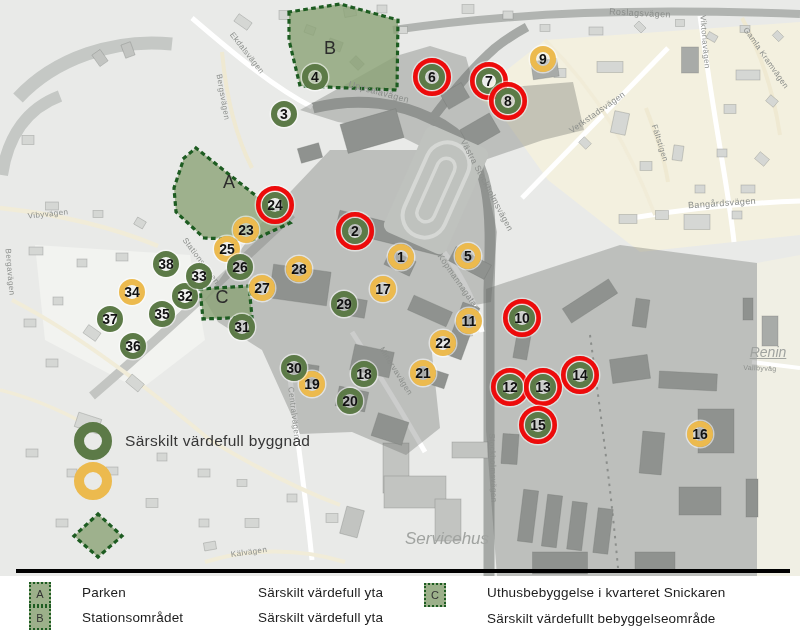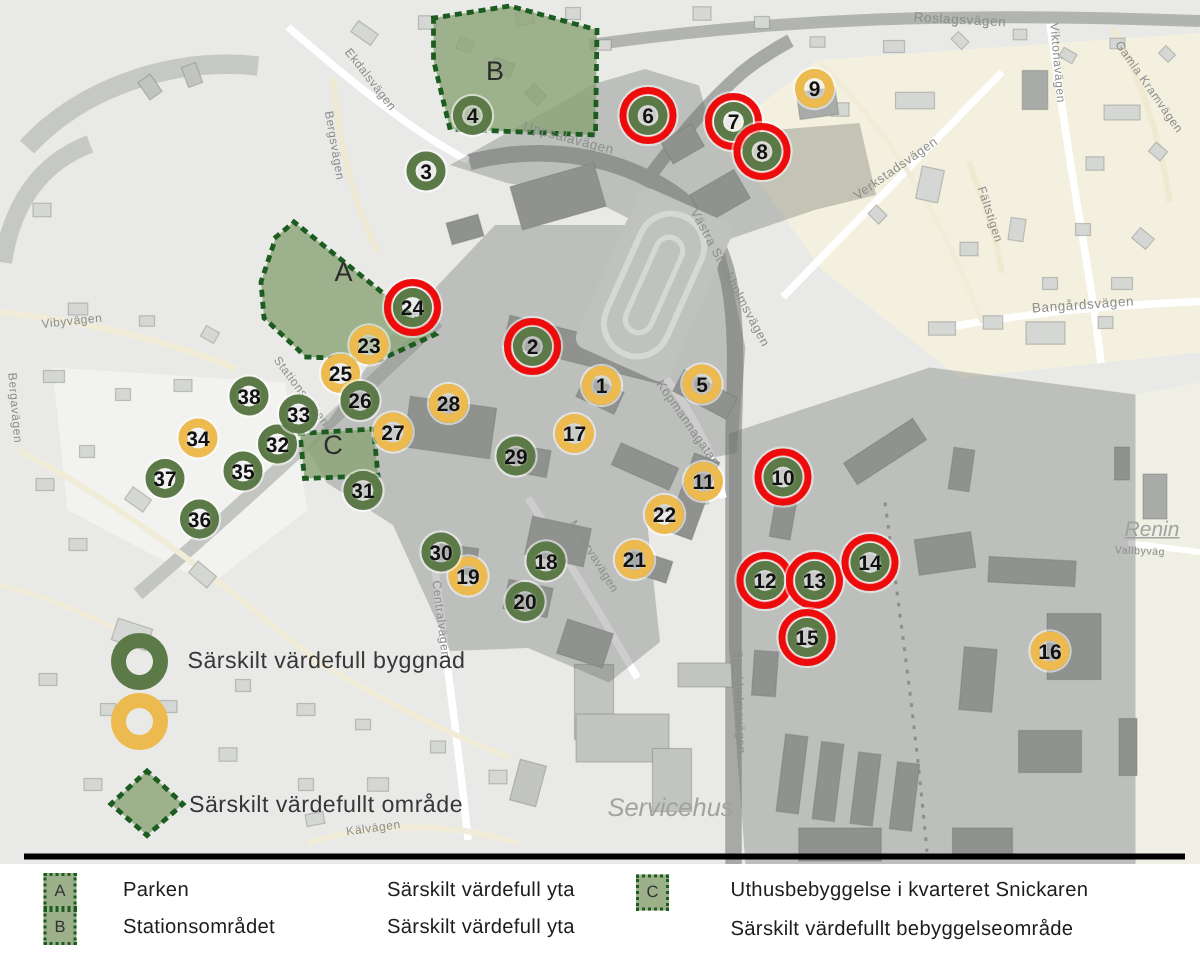--- a/index.html
+++ b/index.html
@@ -214,21 +214,20 @@
       </div>
 
     <div id="legend">
       <div class="legend-row" style="left:74px;top:422px;">
         <div class="legend-ring"></div>
         <div class="legend-text">Särskilt värdefull byggnad</div>
       </div>
       <div class="legend-row" style="left:74px;top:462px;">
         <div class="legend-ring yellow"></div>
       </div>
-      <div class="legend-text area-row" style="left:126px;top:528px;">Särskilt värdefullt område</div>
     </div>
 
     <div id="markers">
         <div class="marker yellow" style="left: 401px; top: 257px;">
           <div class="ring"></div>
           <span class="num">1</span>
         </div>
         <div class="marker green" style="left: 355px; top: 231px;">
           <div class="red-ring"></div>
           <div class="ring"></div>

